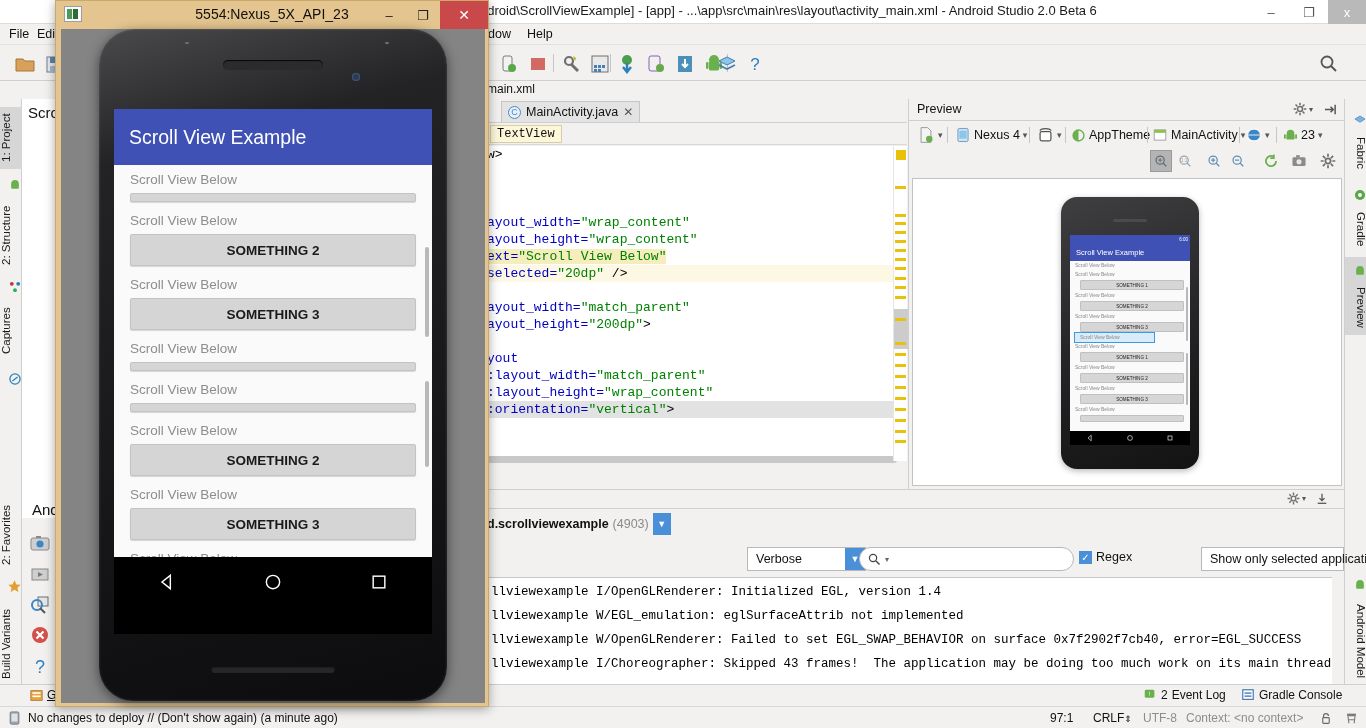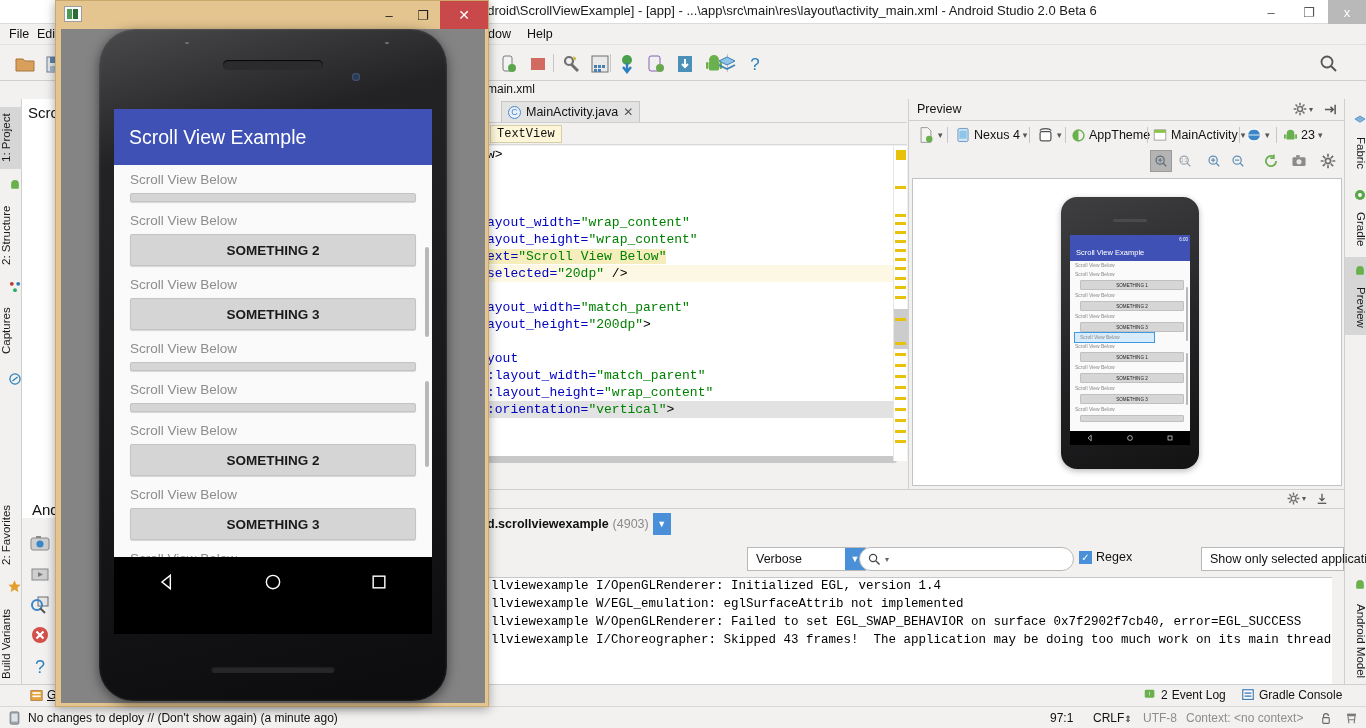--- a/index.html
+++ b/index.html
@@ -262,21 +262,21 @@
     width: 13px; height: 13px; background: #4a90d9; color: #fff;
     font-size: 10px; display: flex; align-items: center; justify-content: center;
   }
   .lc-out {
     position: absolute; left: 0; top: 68px; width: 845px; height: 107px;
     background: #ffffff; border-top: 1px solid #c8c8c8;
     overflow: hidden;
   }
   .lc-line {
     font-family: "Liberation Mono", monospace; font-size: 12.5px;
-    color: #000; white-space: pre; padding: 0 0 2px 4px; line-height: 16px;
+    color: #000; white-space: pre; padding: 6px 0 2px 4px; line-height: 16px;
   }
 
   
   .as-bottombar {
     position: absolute; left: 0; top: 684px; width: 1366px; height: 22px;
     background: #f2f1f0; border-top: 1px solid #cfcfcf;
   }
   .bb-item {
     position: absolute; top: 3px; display: flex; align-items: center; gap: 4px;
     font-size: 12px; color: #111; white-space: nowrap;
@@ -994,20 +994,21 @@
       </div>
     </div>
   </div>
 
   <div id="emu">
     <div class="emu-title">
       <div class="emu-ico">
           <i></i>
           <i class="b"></i>
         </div>
+      <div class="emu-title-text">5554:Nexus_5X_API_23</div>
       <div class="emu-btns">
         <div class="emu-btn">–</div>
         <div class="emu-btn">❐</div>
         <div class="emu-btn close">✕</div>
       </div>
     </div>
 
     <div class="emu-body">
       <div class="phone">
         <div class="phone-dot-l"></div>

